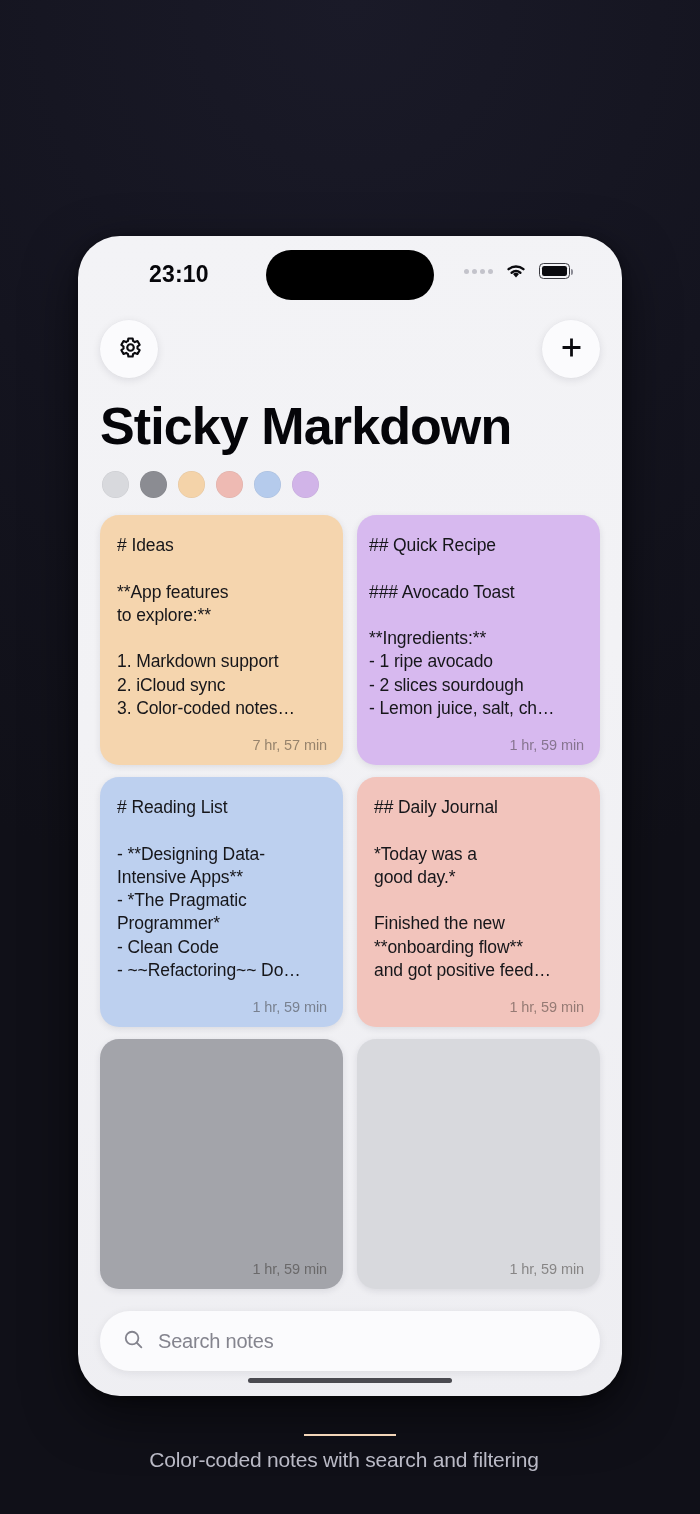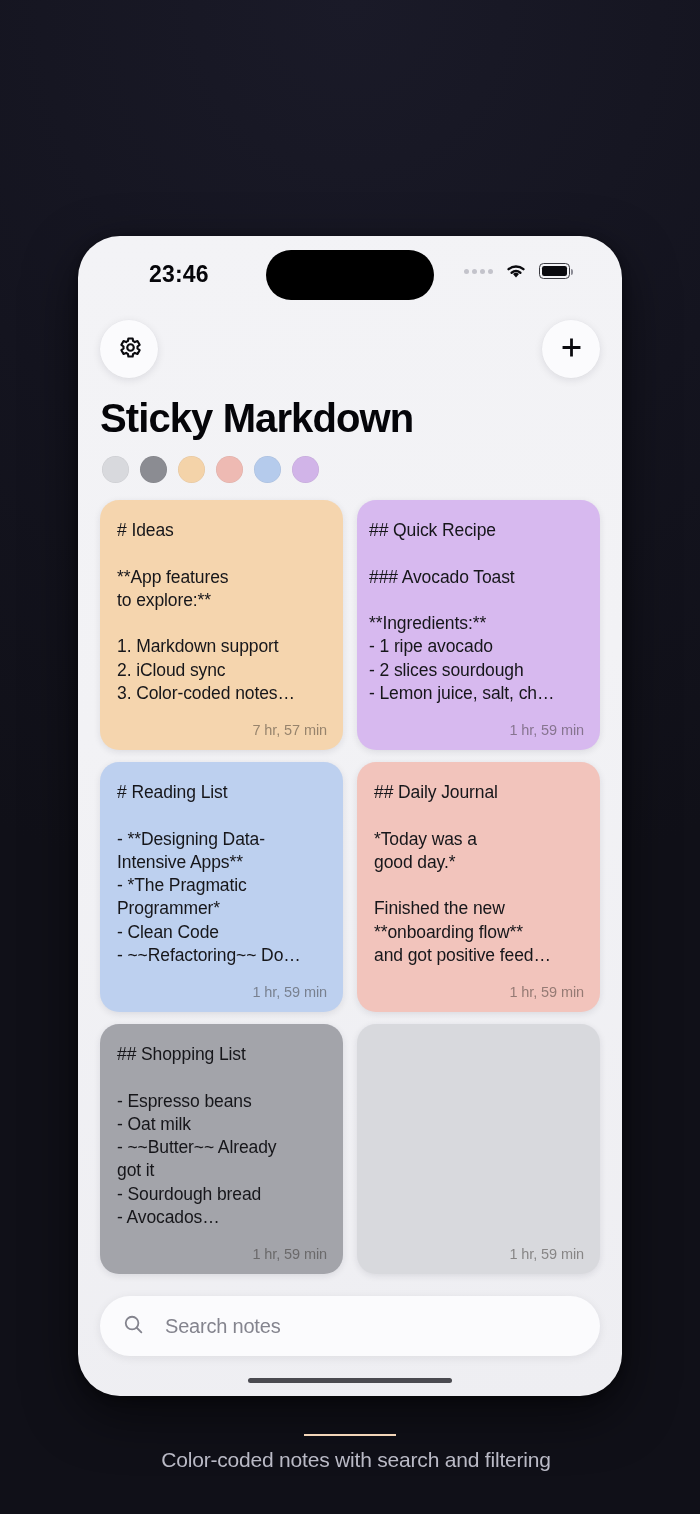--- a/index.html
+++ b/index.html
@@ -93,21 +93,21 @@
     background:#fbfbfd;
     box-shadow:0 2px 9px rgba(20,20,40,.10), 0 0 0 .5px rgba(0,0,0,.02);
     display:flex; align-items:center; justify-content:center;
     cursor:pointer;
   }
   .btn-settings { left:22px; }
   .btn-add { right:22px; }
 
   
   .title {
-    font-size:40px; font-weight:bold;
+    font-size:52px; font-weight:bold;
     color:#050509; letter-spacing:-0.9px;
     padding:0 22px; margin-top:-4px;
   }
   .swatches {
     display:flex; gap:11px;
     padding:15px 22px 0 24px;
   }
   .swatch {
     width:27px; height:27px; border-radius:50%;
     cursor:pointer;
@@ -144,56 +144,56 @@
     letter-spacing:-0.1px;
   }
 
   
   .searchwrap { padding:22px 22px 0 22px; }
   .search {
     height:60px; border-radius:30px;
     background:#fbfbfd;
     box-shadow:0 2px 10px rgba(20,20,40,.08);
     display:flex; align-items:center;
-    padding:0 22px; gap:20px;
+    padding:0 22px; gap:13px;
     cursor:text;
   }
   .search-ph { font-size:20px; color:#84848e; letter-spacing:-0.2px; }
 
   .home-ind {
     position:absolute; left:50%; bottom:13px;
     transform:translateX(-50%);
     width:204px; height:5.5px; border-radius:3px;
     background:#4a4a50;
   }
 
   
   .cap-rule {
     position:absolute; left:50%; top:1434px;
     transform:translateX(-50%);
     width:92px; height:2px; background:#f3d5b8;
   }
   .caption {
-    position:absolute; left:16px; top:1448px; width:680px;
+    position:absolute; left:4px; top:1448px; width:680px;
     text-align:center;
     font-size:21px; color:#babac6; letter-spacing:-0.2px;
   }
 </style>
 </head>
 <body>
 
 <div class="page">
 
   <div class="headline">
   </div>
 
   <div class="phone">
 
     <div class="statusbar">
-      <div class="status-time">23:46</div>
+      <div class="status-time">23:10</div>
       <div class="island"></div>
       <div class="status-right">
         <span class="sig-dots">
             <i></i>
             <i></i>
             <i></i>
             <i></i>
           </span>
         <span class="wifi">
           <svg viewBox="0 0 24 18" width="24" height="18">
@@ -276,28 +276,20 @@
 
 *Today was a
 good day.*
 
 Finished the new
 **onboarding flow**
 and got positive feed…</div>
         <div class="note-time">1 hr, 59 min</div>
       </div>
       <div class="note" style="background: rgb(163, 164, 170);">
-        <div class="note-body">## Shopping List
-
-- Espresso beans
-- Oat milk
-- ~~Butter~~ Already
-got it
-- Sourdough bread
-- Avocados…</div>
         <div class="note-time">1 hr, 59 min</div>
       </div>
       <div class="note" style="background: rgb(216, 217, 221);">
         <div class="note-time">1 hr, 59 min</div>
       </div>
     </div>
 
     <div class="searchwrap">
       <div class="search">
         <span>

